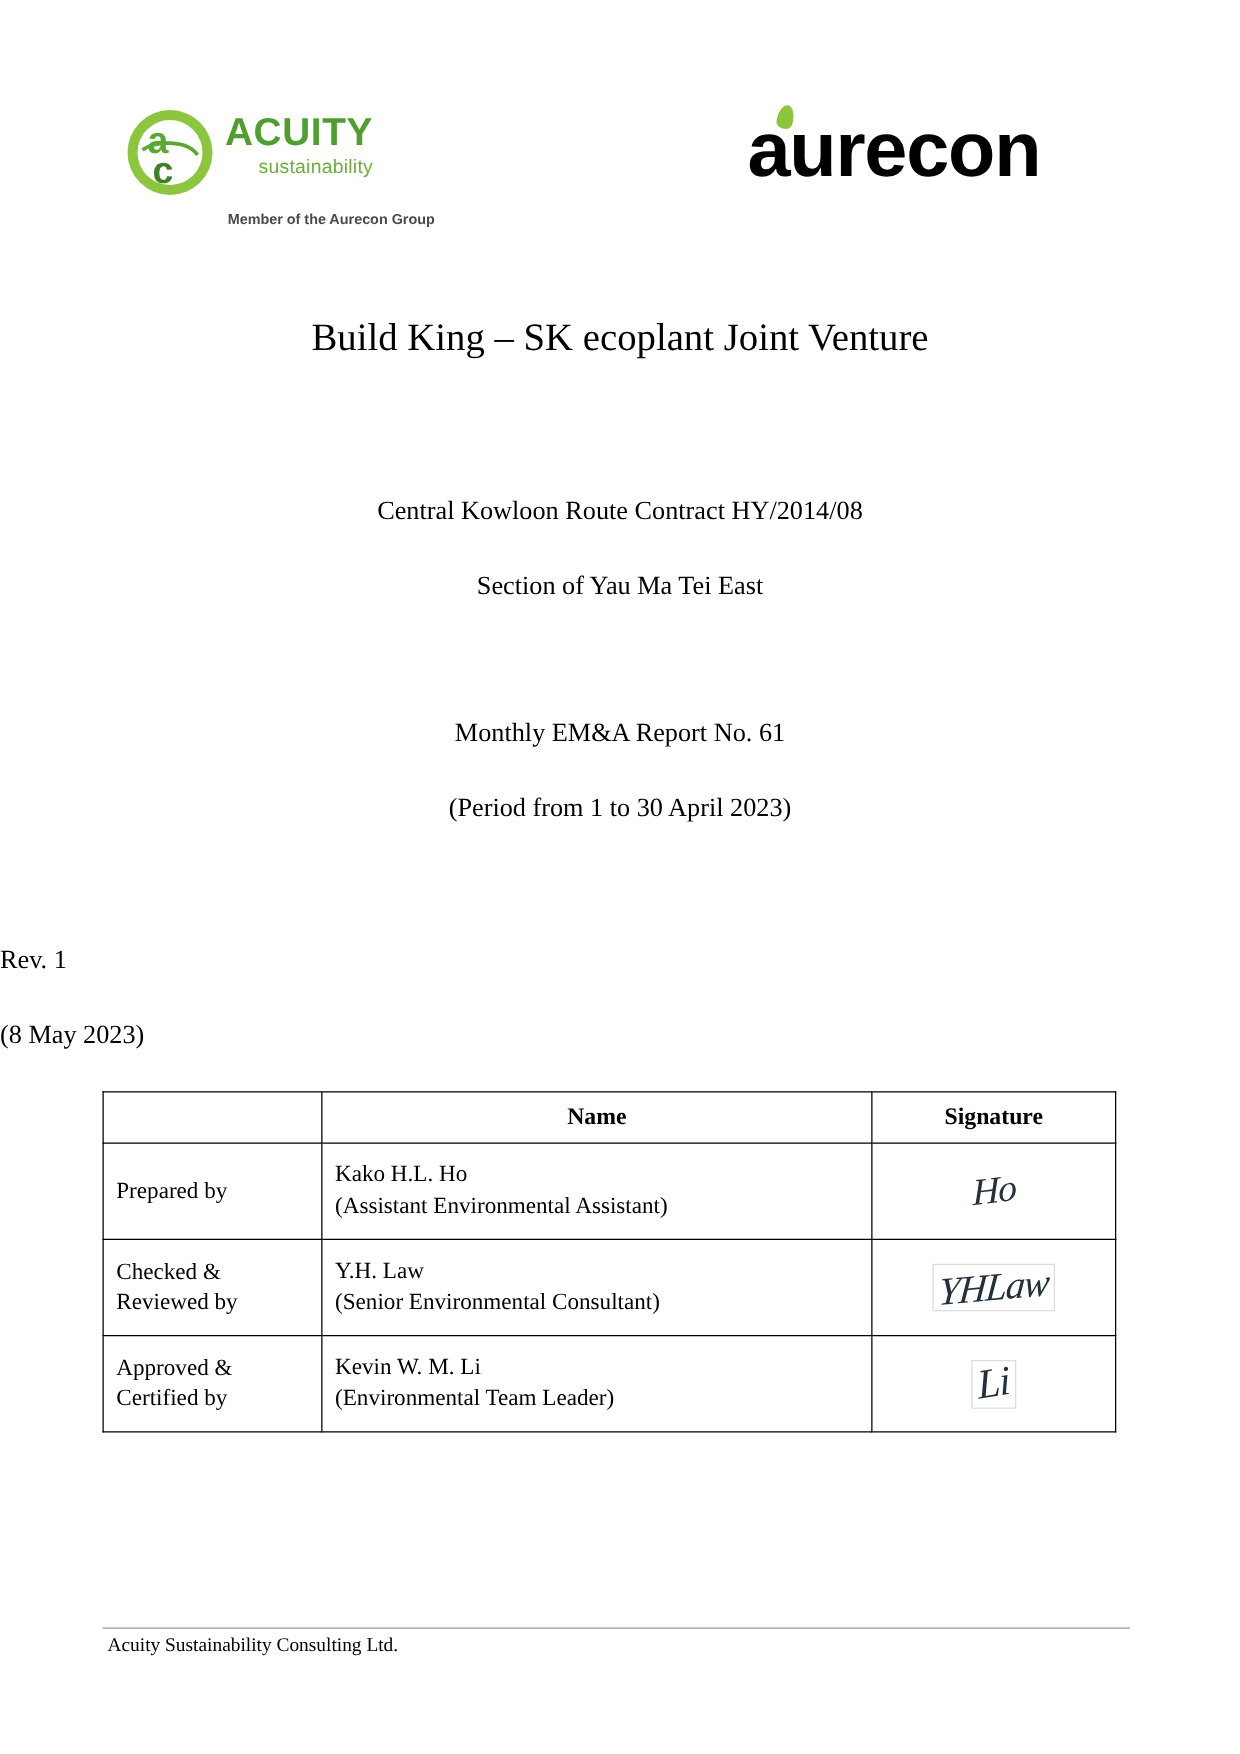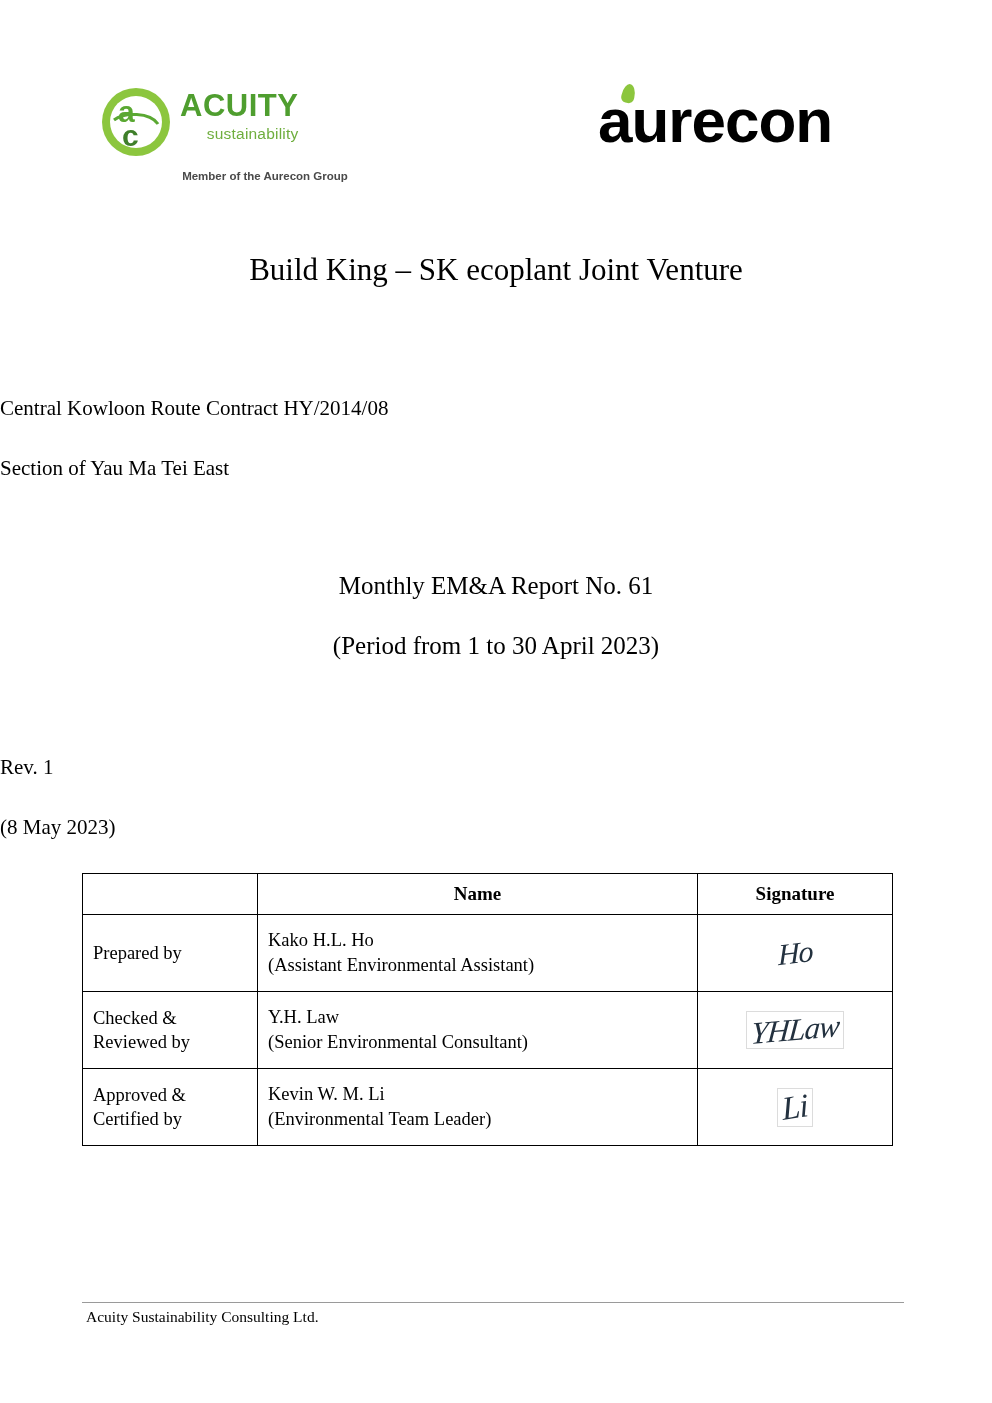--- a/index.html
+++ b/index.html
@@ -103,30 +103,31 @@
     left: 0;
     width: 992px;
     text-align: center;
     font-size: 31px;
   }
   .block-contract {
     position: absolute;
     top: 378px;
     left: 0;
     width: 992px;
+    text-align: center;
     font-size: 21px;
     line-height: 60px;
   }
   .block-report {
     position: absolute;
     top: 556px;
     left: 0;
     width: 992px;
     text-align: center;
-    font-size: 25px;
+    font-size: 21px;
     line-height: 60px;
   }
   .block-rev {
     position: absolute;
     top: 737px;
     left: 0;
     width: 882px;
     text-align: left;
     font-size: 21px;
     line-height: 60px;

